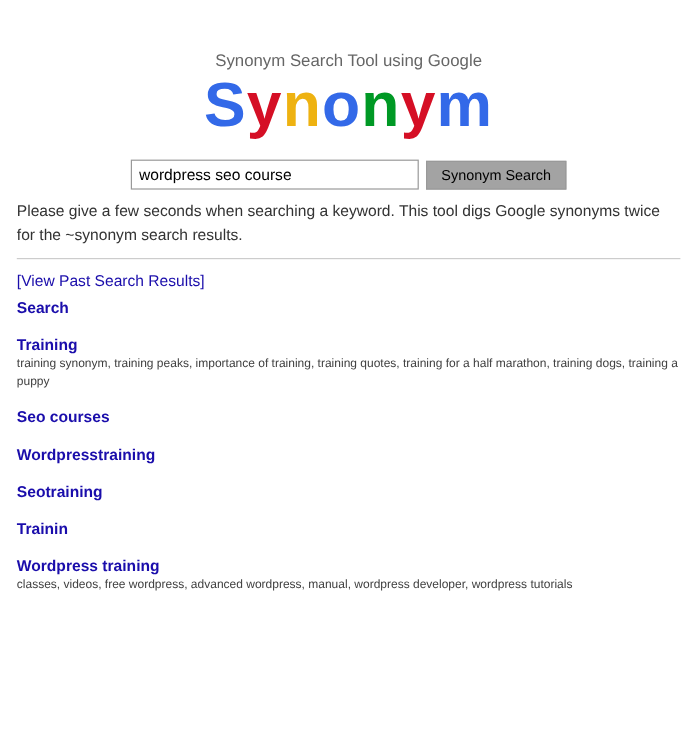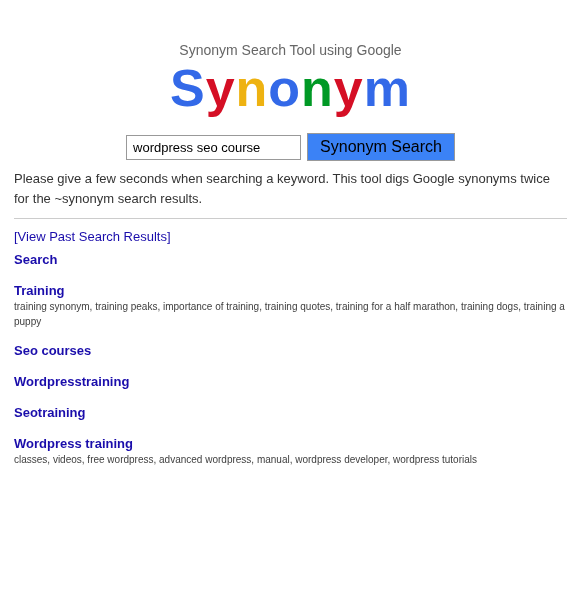--- a/index.html
+++ b/index.html
@@ -38,27 +38,27 @@
       display: flex;
       justify-content: center;
       align-items: center;
       margin: 14px 0 8px 0;
       gap: 6px;
     }
     .search-input {
       border: 1px solid #999;
       padding: 4px 6px;
       font-size: 13px;
-      width: 175px;
+      width: 240px;
     }
     .search-button {
       border: 1px solid #999;
-      background: #3b82f6;
+      background: #a3a3a3;
       padding: 4px 12px;
-      font-size: 16px;
+      font-size: 12px;
       cursor: pointer;
       white-space: nowrap;
     }
     .description {
       font-size: 13px;
       color: #333;
       margin-bottom: 6px;
       line-height: 1.5;
     }
     .divider {
@@ -113,17 +113,18 @@
 <hr class="divider">
 
 <a class="view-past" href="#">[View Past Search Results]</a>
 
 <ul class="results-list">
     <li class="result-item"><a class="result-title" href="#">Search</a></li>
     <li class="result-item"><a class="result-title" href="#">Training</a><p class="result-desc">training synonym, training peaks, importance of training, training quotes, training for a half marathon, training dogs, training a puppy</p></li>
     <li class="result-item"><a class="result-title" href="#">Seo courses</a></li>
     <li class="result-item"><a class="result-title" href="#">Wordpresstraining</a></li>
     <li class="result-item"><a class="result-title" href="#">Seotraining</a></li>
+    <li class="result-item"><a class="result-title" href="#">Trainin</a></li>
     <li class="result-item"><a class="result-title" href="#">Wordpress training</a><p class="result-desc">classes, videos, free wordpress, advanced wordpress, manual, wordpress developer, wordpress tutorials</p></li>
   </ul>
 
 
 
 
 </body></html>

